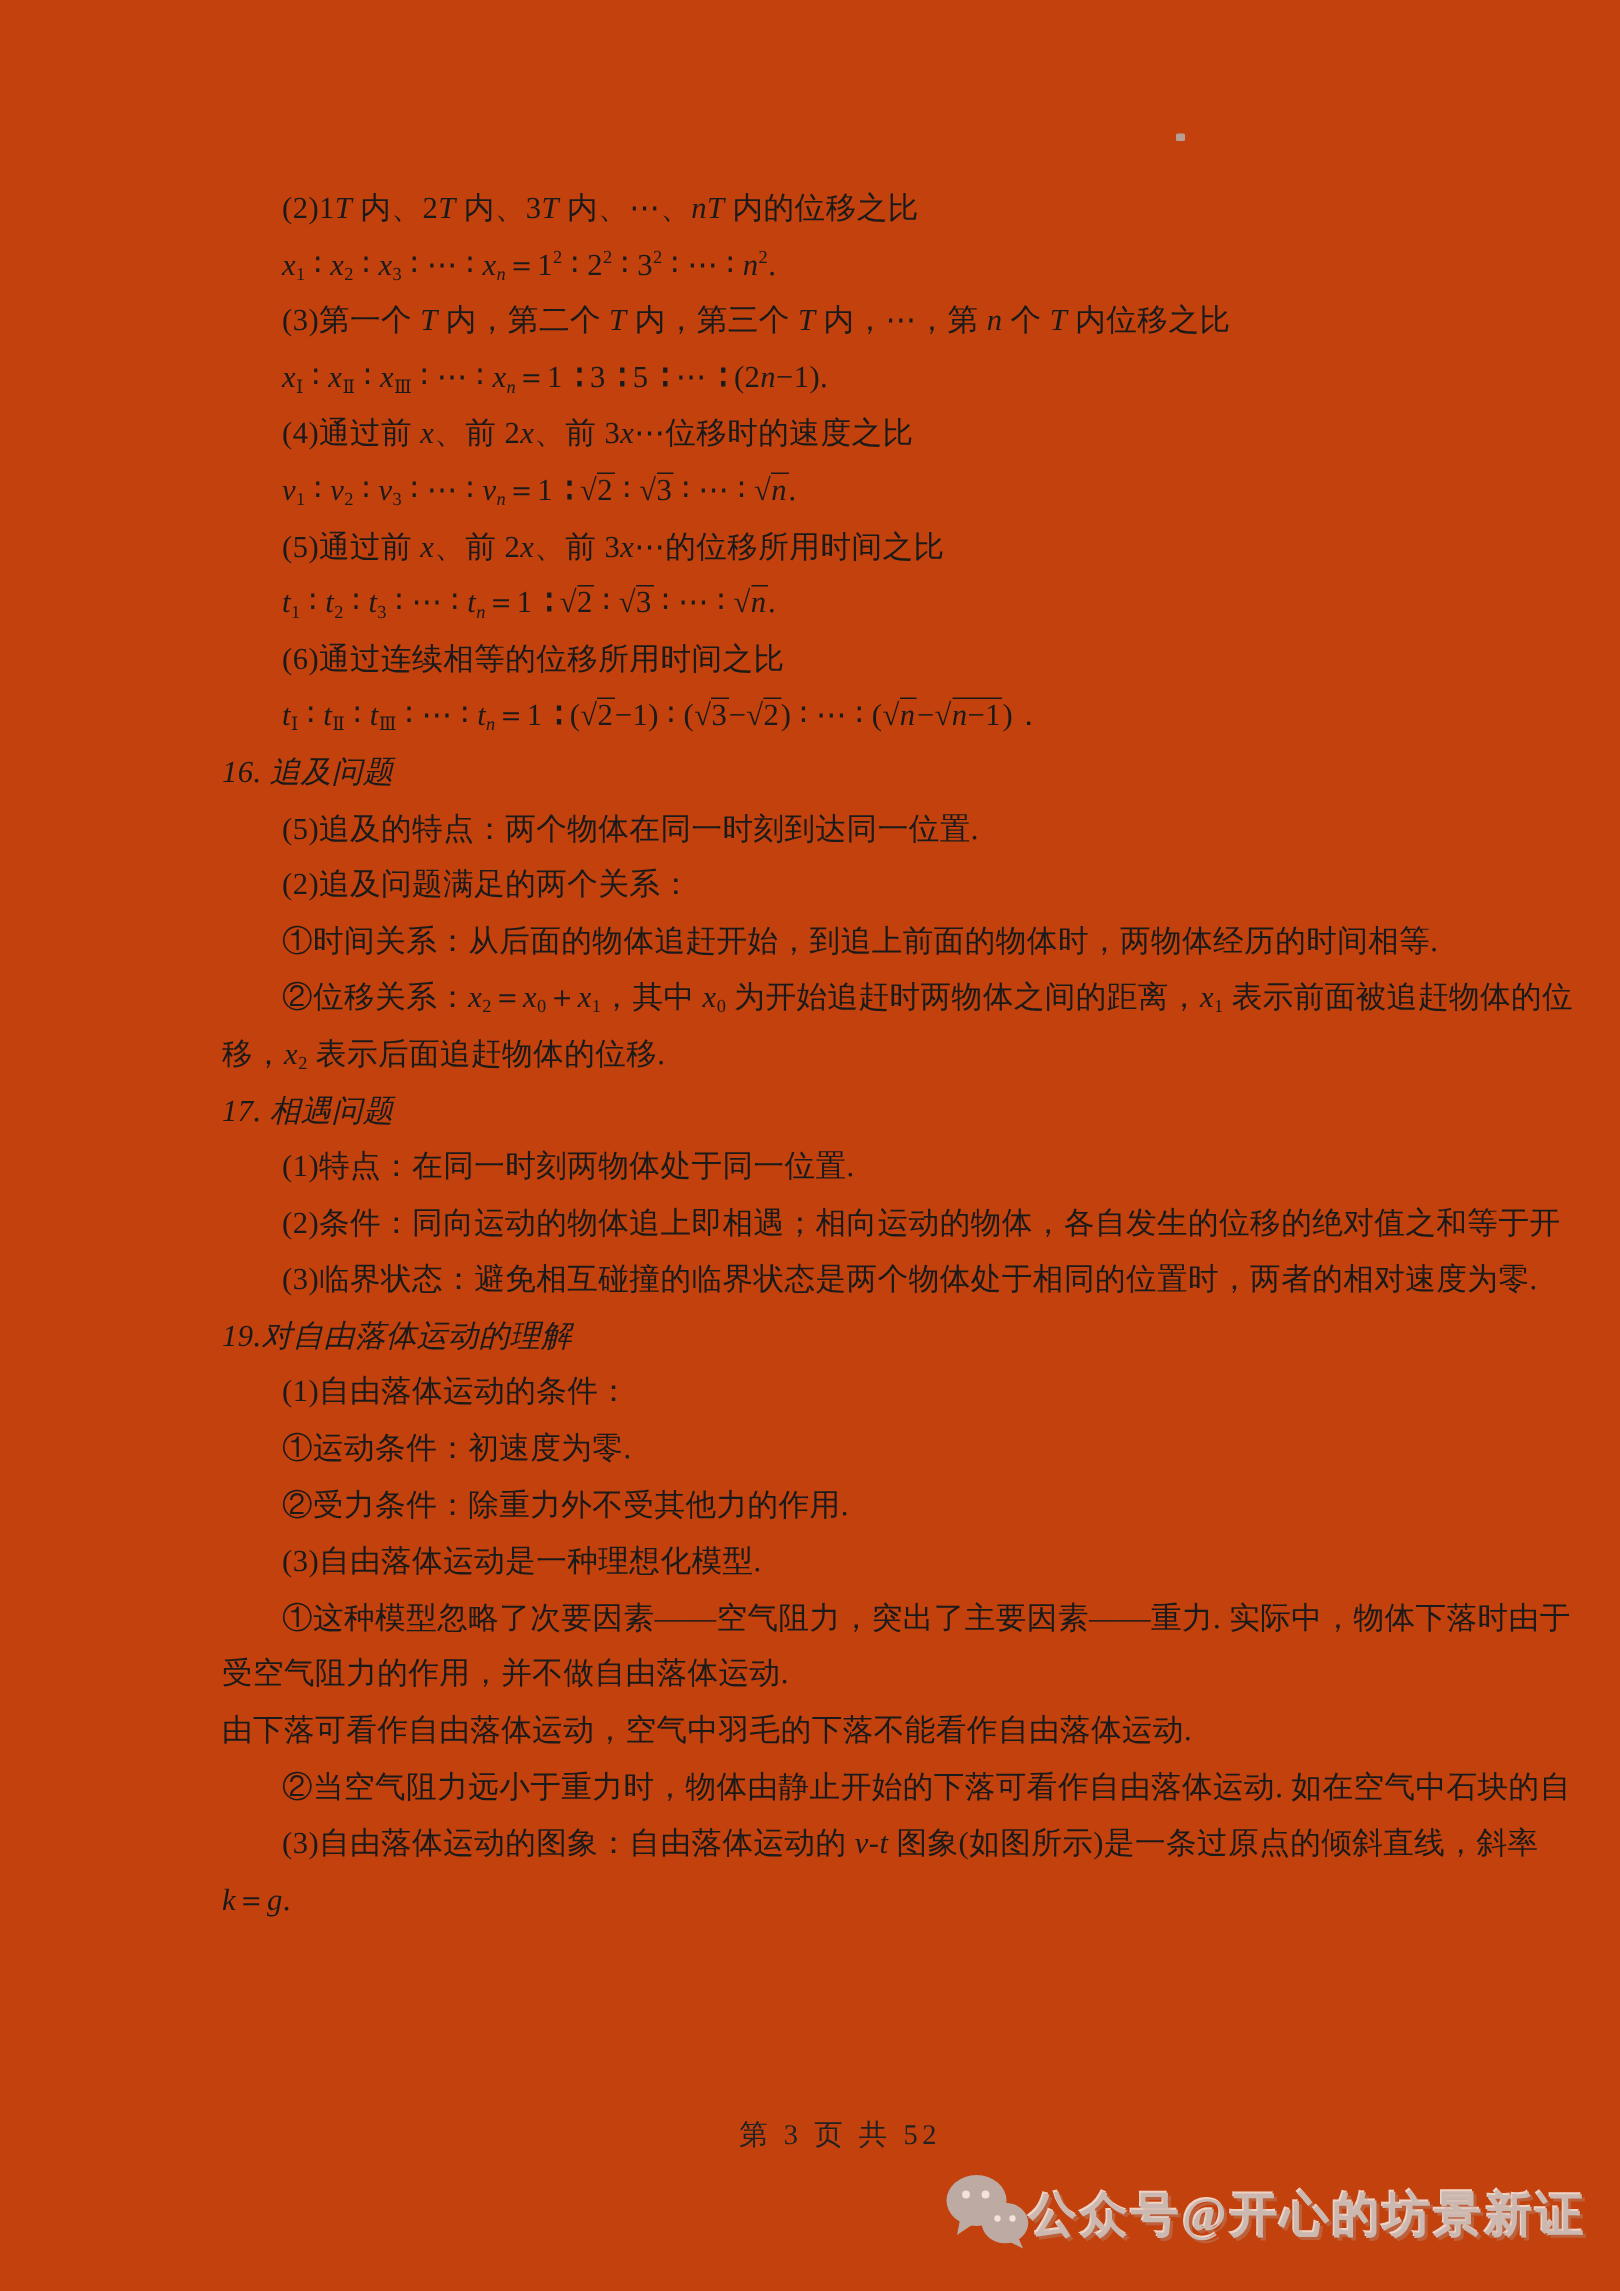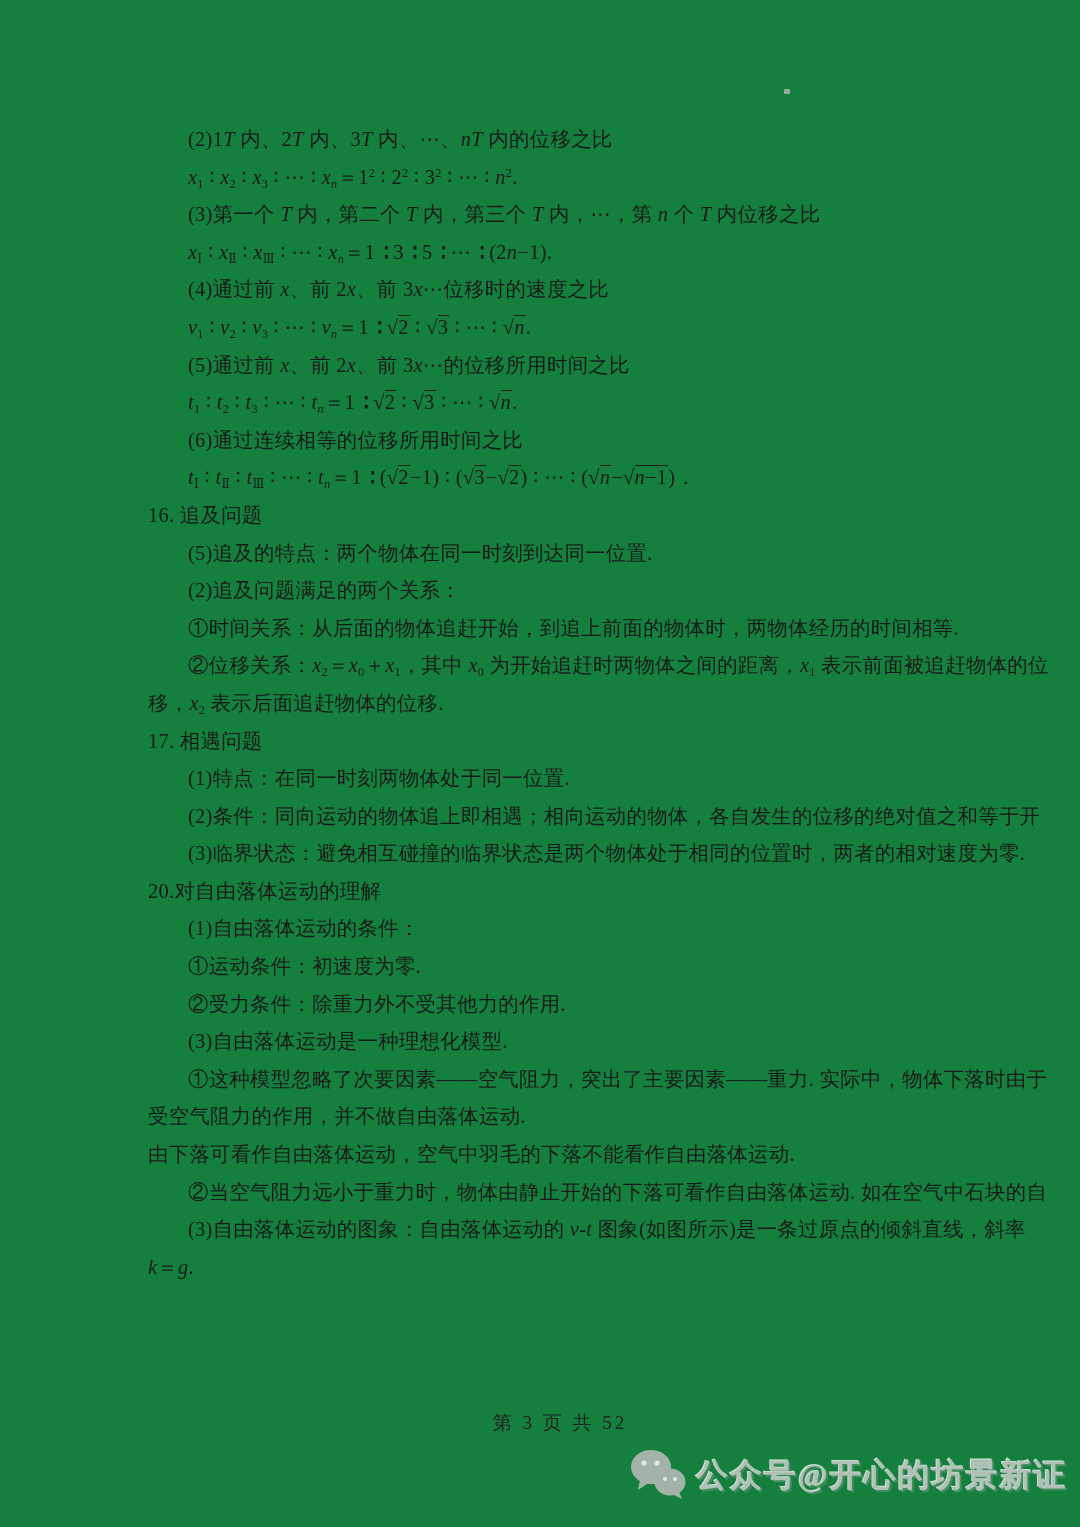--- a/index.html
+++ b/index.html
@@ -1,50 +1,50 @@
 <!DOCTYPE html>
 <html><head>
 <meta charset="utf-8">
 <style>
   html,body { margin:0; padding:0; background:#e9e9e9; }
   .page {
     position:relative;
     width:1080px; height:1527px;
     margin:0 auto;
-    background:#15803d;
+    background:#c2410c;
     overflow:hidden;
     font-family:"Liberation Serif","DejaVu Serif",serif;
     color:#1a1a1a;
   }
   .content {
     position:absolute;
     left:148px; top:121px; width:846px;
   }
   p.line {
     margin:0; padding:0;
     font-size:20.4px;
     line-height:37.6px;
     letter-spacing:0.3px;
     white-space:nowrap;
   }
   p.indent  { text-indent:40px; }
   p.flush   { text-indent:0; }
-  p.heading { text-indent:0; }
+  p.heading { text-indent:0;font-style:italic; }
   .line i { font-family:"Liberation Serif","DejaVu Serif",serif; font-style:italic; }
   .line sub { font-size:60%; vertical-align:-0.3em; line-height:0; }
   .line sup { font-size:60%; vertical-align:0.6em; line-height:0; }
   .sq { white-space:nowrap; }
   .rd { border-top:1.4px solid currentColor; padding:0 1px 0 0; }
   .footer {
     position:absolute; top:1410px; left:0; width:100%;
     text-align:center; font-size:19px; letter-spacing:3px; color:#222;margin-left:20px;
   }
   .watermark {
     position:absolute; left:630px; top:1448px;
-    display:flex; align-items:center; gap:10px;
+    display:flex; align-items:center; 
     opacity:0.85;
   }
   .wm-text {
     font-size:32px; letter-spacing:2px; font-weight:bold;
     color:#cdcdcd;
     text-shadow:2px 2px 0 rgba(175,175,175,0.35), -1px -1px 0 rgba(255,255,255,0.9);
     white-space:nowrap;
   }
   .speck {
     position:absolute; left:784px; top:89px;
@@ -71,21 +71,21 @@
     <p class="line heading">16.&nbsp;追及问题</p>
     <p class="line indent">(5)追及的特点：两个物体在同一时刻到达同一位置.</p>
     <p class="line indent">(2)追及问题满足的两个关系：</p>
     <p class="line indent">①时间关系：从后面的物体追赶开始，到追上前面的物体时，两物体经历的时间相等.</p>
     <p class="line indent">②位移关系：<i>x</i><sub>2</sub>＝<i>x</i><sub>0</sub>＋<i>x</i><sub>1</sub>，其中 <i>x</i><sub>0</sub> 为开始追赶时两物体之间的距离，<i>x</i><sub>1</sub> 表示前面被追赶物体的位</p>
     <p class="line flush">移，<i>x</i><sub>2</sub> 表示后面追赶物体的位移.</p>
     <p class="line heading">17.&nbsp;相遇问题</p>
     <p class="line indent">(1)特点：在同一时刻两物体处于同一位置.</p>
     <p class="line indent">(2)条件：同向运动的物体追上即相遇；相向运动的物体，各自发生的位移的绝对值之和等于开</p>
     <p class="line indent">(3)临界状态：避免相互碰撞的临界状态是两个物体处于相同的位置时，两者的相对速度为零.</p>
-    <p class="line heading">20.对自由落体运动的理解</p>
+    <p class="line heading">19.对自由落体运动的理解</p>
     <p class="line indent">(1)自由落体运动的条件：</p>
     <p class="line indent">①运动条件：初速度为零.</p>
     <p class="line indent">②受力条件：除重力外不受其他力的作用.</p>
     <p class="line indent">(3)自由落体运动是一种理想化模型.</p>
     <p class="line indent">①这种模型忽略了次要因素——空气阻力，突出了主要因素——重力. 实际中，物体下落时由于</p>
     <p class="line flush">受空气阻力的作用，并不做自由落体运动.</p>
     <p class="line flush">由下落可看作自由落体运动，空气中羽毛的下落不能看作自由落体运动.</p>
     <p class="line indent">②当空气阻力远小于重力时，物体由静止开始的下落可看作自由落体运动. 如在空气中石块的自</p>
     <p class="line indent">(3)自由落体运动的图象：自由落体运动的 <i>v</i>-<i>t</i> 图象(如图所示)是一条过原点的倾斜直线，斜率</p>
     <p class="line flush"><i>k</i>＝<i>g</i>.</p>

